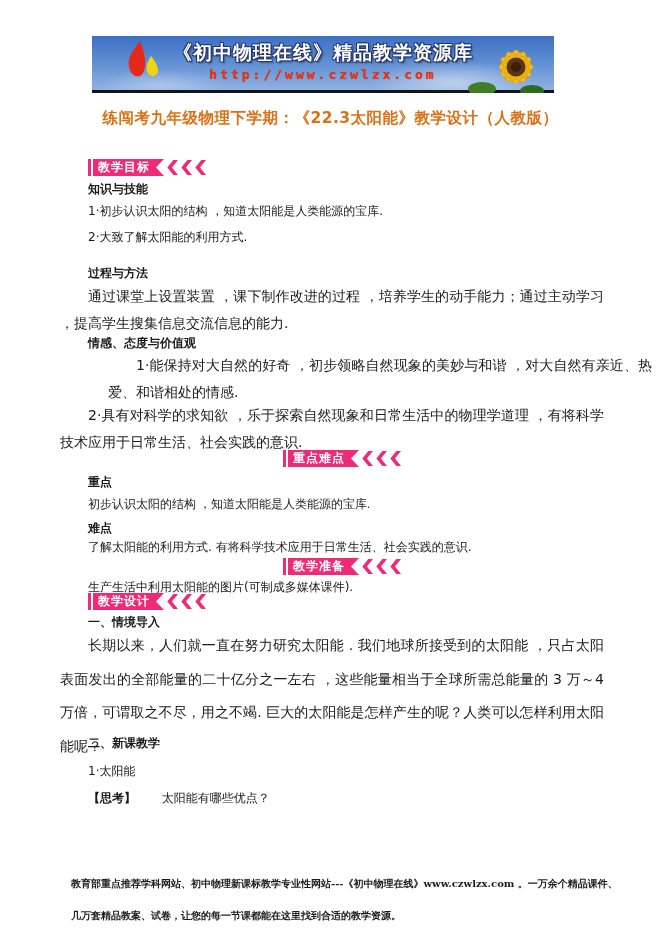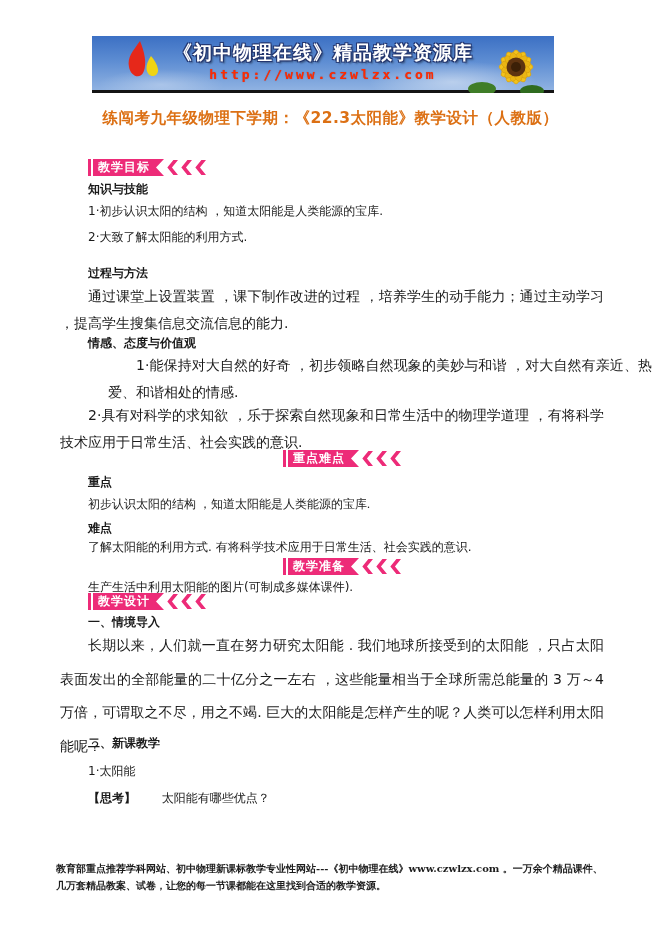--- a/index.html
+++ b/index.html
@@ -57,21 +57,21 @@
   .line{font-size:12px;line-height:24px;margin:0;white-space:nowrap;}
   .bold{font-weight:bold;}
   .para{font-size:14px;line-height:27px;margin:0;width:544px;text-indent:28px;text-align:justify;}
   .para.loose{line-height:33.5px;}
   
   .footer{
     position:absolute;left:55px;top:860px;width:560px;
     font-family:"DejaVu Serif","Liberation Serif",serif;
     font-weight:bold;font-size:10px;line-height:16px;color:#1c1c1c;
   }
-  .footer p{margin:1px;white-space:nowrap;}
+  .footer p{margin:16px;white-space:nowrap;}
 </style>
 </head>
 <body>
 
 <div class="page">
 
   <div class="banner">
     <svg class="banner-logo" width="52" height="46" viewBox="0 0 52 46">
       <path d="M22 2 C15 12 9 18 11 28 C12.5 37 22 41 25.5 33 C29.5 24 26 12 22 2 Z" fill="#e6281a"></path>
       <path d="M33 17 C29 23 26.5 30 30.5 35 C34.5 39.5 41 36 40 30 C39 25 36 20.5 33 17 Z" fill="#f0d413"></path>

